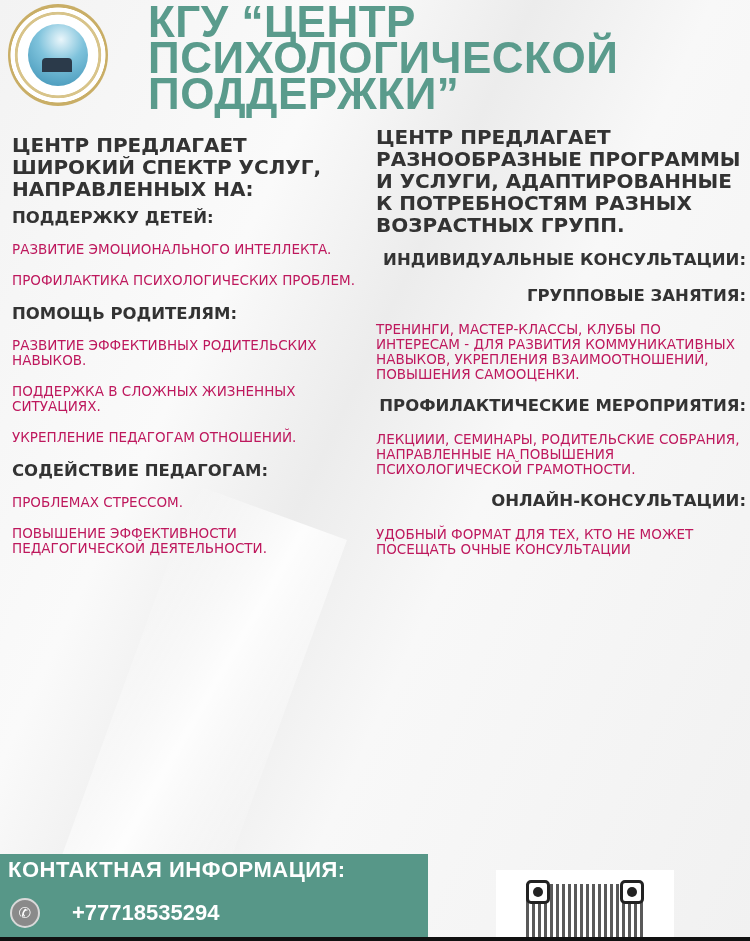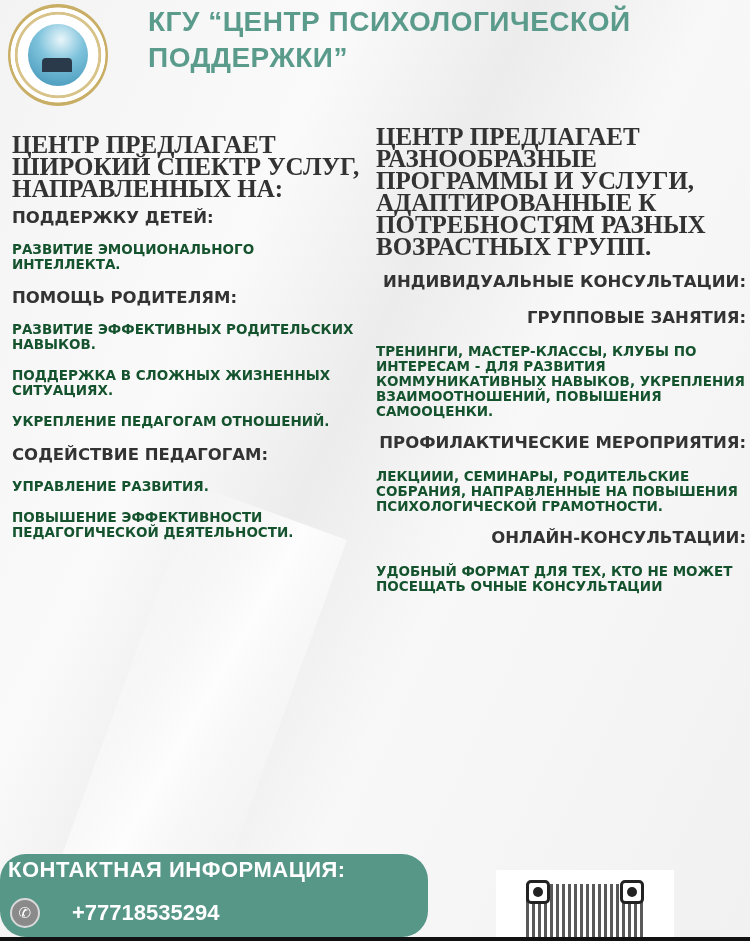--- a/index.html
+++ b/index.html
@@ -23,32 +23,32 @@
     background: radial-gradient(circle at 55% 25%, #eaf6fb 0%, #7fc3dc 40%, #3a8fb3 100%);
     position:relative; overflow:hidden;
   }
   .logo-inner::after {
     content:""; position:absolute; left:14px; bottom:14px; width:30px; height:14px;
     background:#2b3a4a; border-radius:4px 4px 0 0;
   }
   .title {
     position:absolute; left:148px; top:4px; width:600px;
     color:#5a9b8c; font-family:"Liberation Sans", sans-serif; font-weight:bold;
-    font-size:28px; line-height:36px; letter-spacing:0.5px;
+    font-size:44px; line-height:36px; letter-spacing:0.5px;
   }
   .col { position:absolute; }
   .col.left { left:12px; top:134px; width:350px; }
   .col.right { left:376px; top:126px; width:370px; }
-  .intro { color:#333; font-weight:bold; font-size:25px; line-height:22px; margin:0 0 6px 0;font-family:Liberation Serif, serif; }
+  .intro { color:#333; font-weight:bold; font-size:20px; line-height:22px; margin:0 0 6px 0; }
   .sec-title { color:#333; font-weight:bold; font-size:16.5px; line-height:20px; margin:8px 0 14px 0; }
-  .item { color:#14532d; font-weight:bold; font-size:13.5px; line-height:15px; margin:0 0 16px 0; }
+  .item { color:#be185d; font-weight:normal; font-size:13.5px; line-height:15px; margin:0 0 16px 0; }
   .right .sec-title { margin:14px 0 16px 0;text-align:right; }
   .right .item { margin:0 0 14px 0; }
   .contact {
-    position:absolute; left:0; top:854px; width:428px; height:83px; background:#579788;border-radius:26px;
+    position:absolute; left:0; top:854px; width:428px; height:83px; background:#579788;
   }
   .contact-title {
     position:absolute; left:8px; top:3px; color:#fff; font-family:"Liberation Sans", sans-serif;
     font-weight:bold; font-size:22px; letter-spacing:0.5px;
   }
   .phone-row { position:absolute; left:10px; top:44px; display:flex; align-items:center; }
   .phone-icon {
     width:26px; height:26px; border-radius:50%; background:#8a8a8a; border:2px solid #d9d9d9;
     display:flex; align-items:center; justify-content:center; color:#fff; font-size:15px;
   }
@@ -71,28 +71,29 @@
 <div class="logo">
   <div class="logo-inner"></div>
 </div>
 <div class="title">КГУ “ЦЕНТР ПСИХОЛОГИЧЕСКОЙ ПОДДЕРЖКИ”</div>
 
 <div class="col left">
   <div class="intro">ЦЕНТР ПРЕДЛАГАЕТ ШИРОКИЙ СПЕКТР УСЛУГ, НАПРАВЛЕННЫХ НА:</div>
 
   <div class="sec-title">ПОДДЕРЖКУ ДЕТЕЙ:</div>
   <div class="item">РАЗВИТИЕ ЭМОЦИОНАЛЬНОГО ИНТЕЛЛЕКТА.</div>
+  <div class="item">ПРОФИЛАКТИКА ПСИХОЛОГИЧЕСКИХ ПРОБЛЕМ.</div>
 
   <div class="sec-title">ПОМОЩЬ РОДИТЕЛЯМ:</div>
   <div class="item">РАЗВИТИЕ ЭФФЕКТИВНЫХ РОДИТЕЛЬСКИХ НАВЫКОВ.</div>
   <div class="item">ПОДДЕРЖКА В СЛОЖНЫХ ЖИЗНЕННЫХ СИТУАЦИЯХ.</div>
   <div class="item">УКРЕПЛЕНИЕ ПЕДАГОГАМ ОТНОШЕНИЙ.</div>
 
   <div class="sec-title">СОДЕЙСТВИЕ ПЕДАГОГАМ:</div>
-  <div class="item">УПРАВЛЕНИЕ РАЗВИТИЯ.</div>
+  <div class="item">ПРОБЛЕМАХ СТРЕССОМ.</div>
   <div class="item">ПОВЫШЕНИЕ ЭФФЕКТИВНОСТИ ПЕДАГОГИЧЕСКОЙ ДЕЯТЕЛЬНОСТИ.</div>
 </div>
 
 <div class="col right">
   <div class="intro">ЦЕНТР ПРЕДЛАГАЕТ РАЗНООБРАЗНЫЕ ПРОГРАММЫ И УСЛУГИ, АДАПТИРОВАННЫЕ К ПОТРЕБНОСТЯМ РАЗНЫХ ВОЗРАСТНЫХ ГРУПП.</div>
 
   <div class="sec-title">ИНДИВИДУАЛЬНЫЕ КОНСУЛЬТАЦИИ:</div>
 
   <div class="sec-title">ГРУППОВЫЕ ЗАНЯТИЯ:</div>
   <div class="item">ТРЕНИНГИ, МАСТЕР-КЛАССЫ, КЛУБЫ ПО ИНТЕРЕСАМ - ДЛЯ РАЗВИТИЯ КОММУНИКАТИВНЫХ НАВЫКОВ, УКРЕПЛЕНИЯ ВЗАИМООТНОШЕНИЙ, ПОВЫШЕНИЯ САМООЦЕНКИ.</div>

